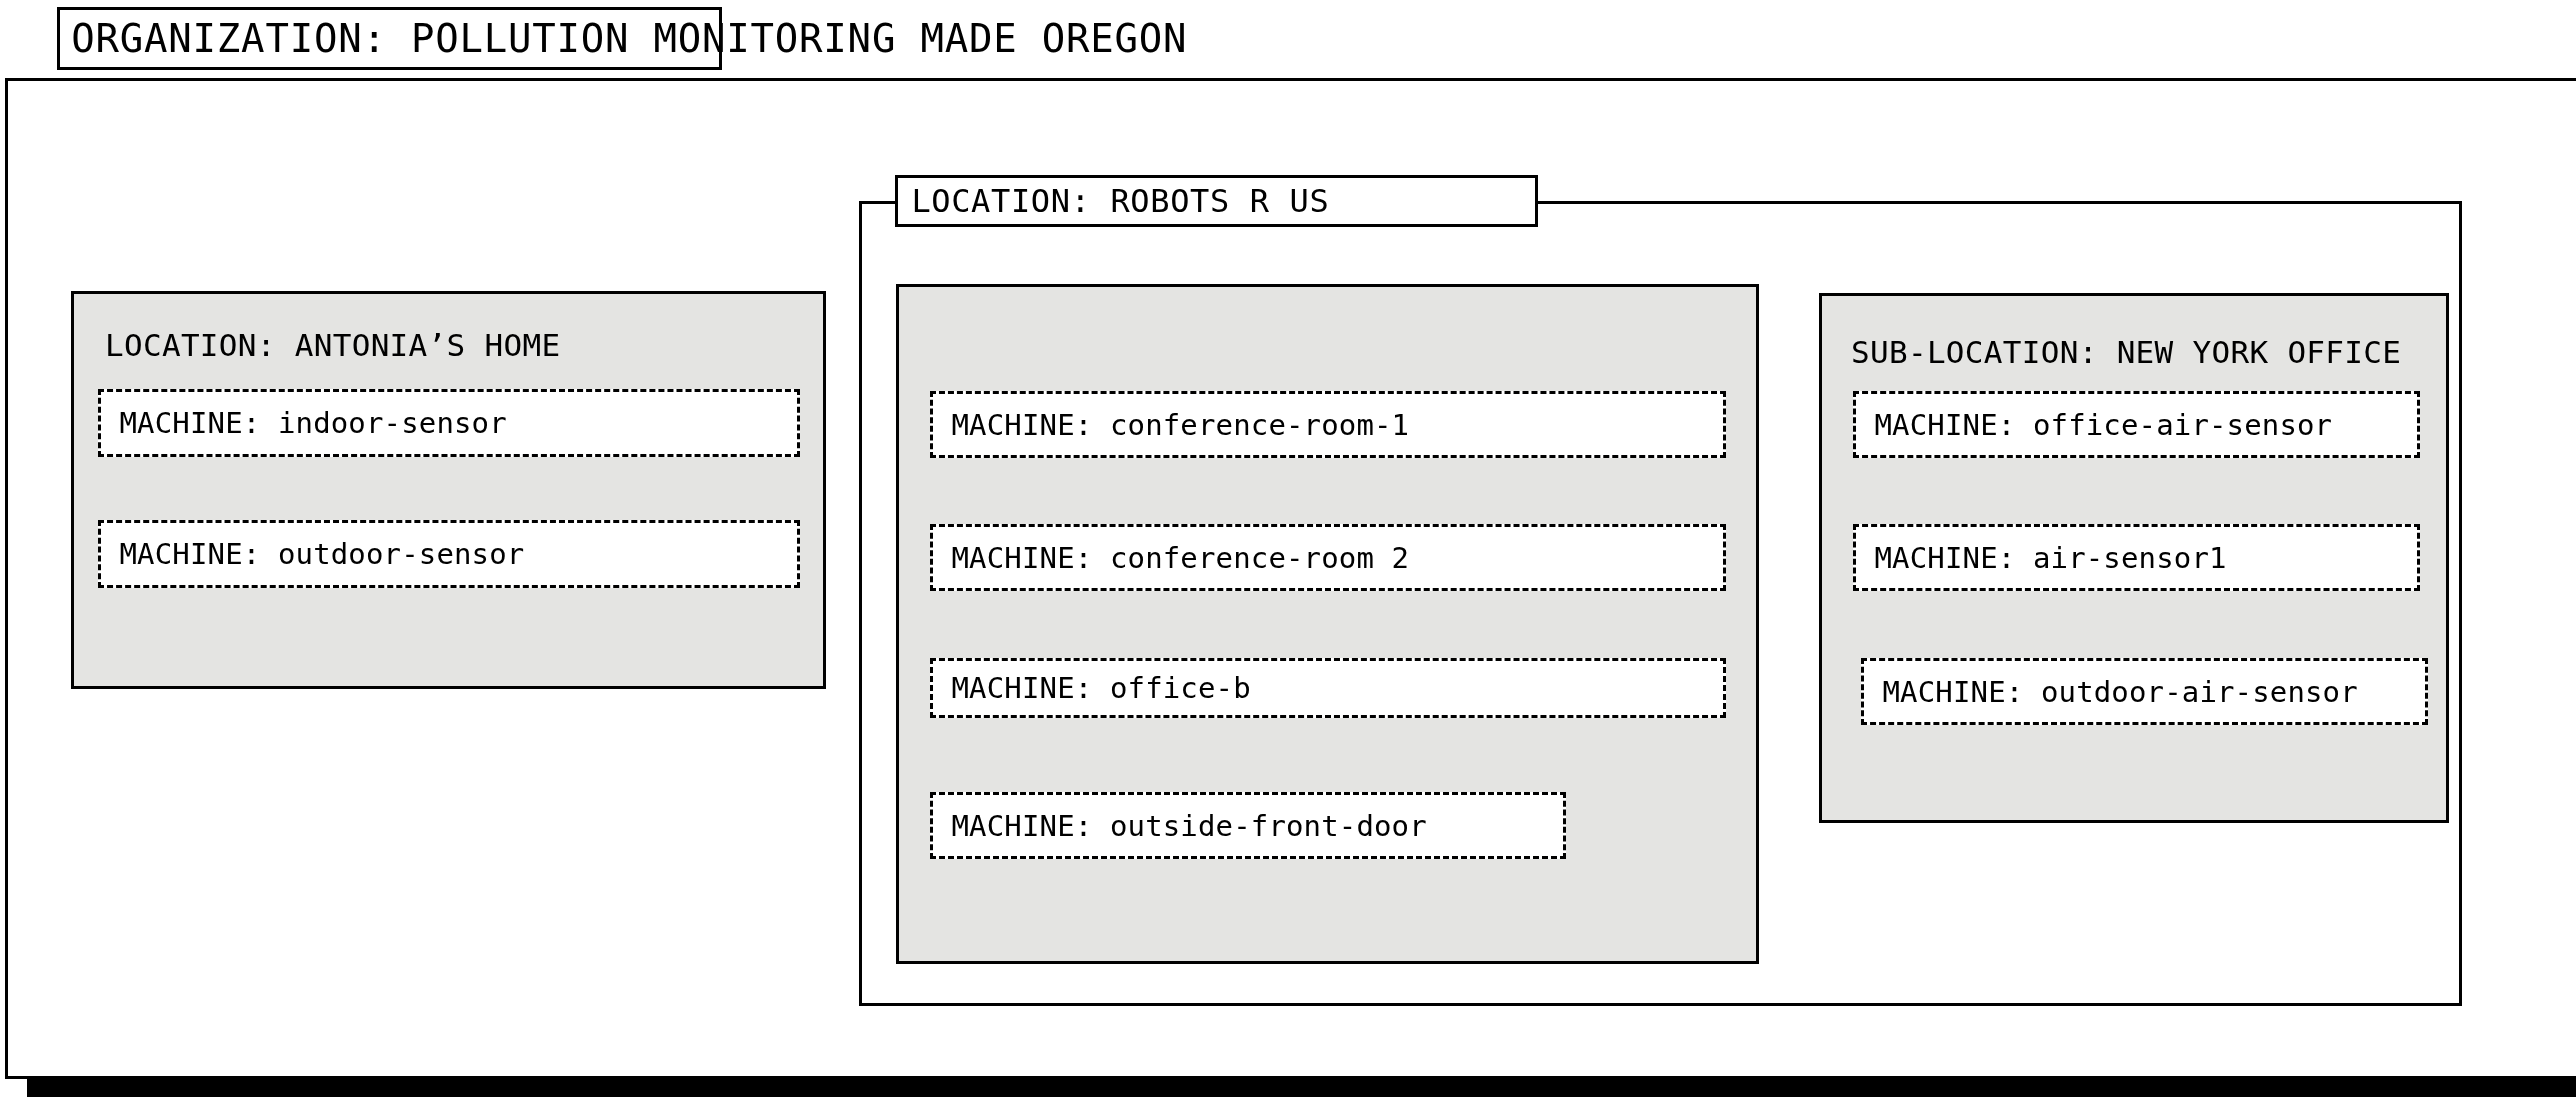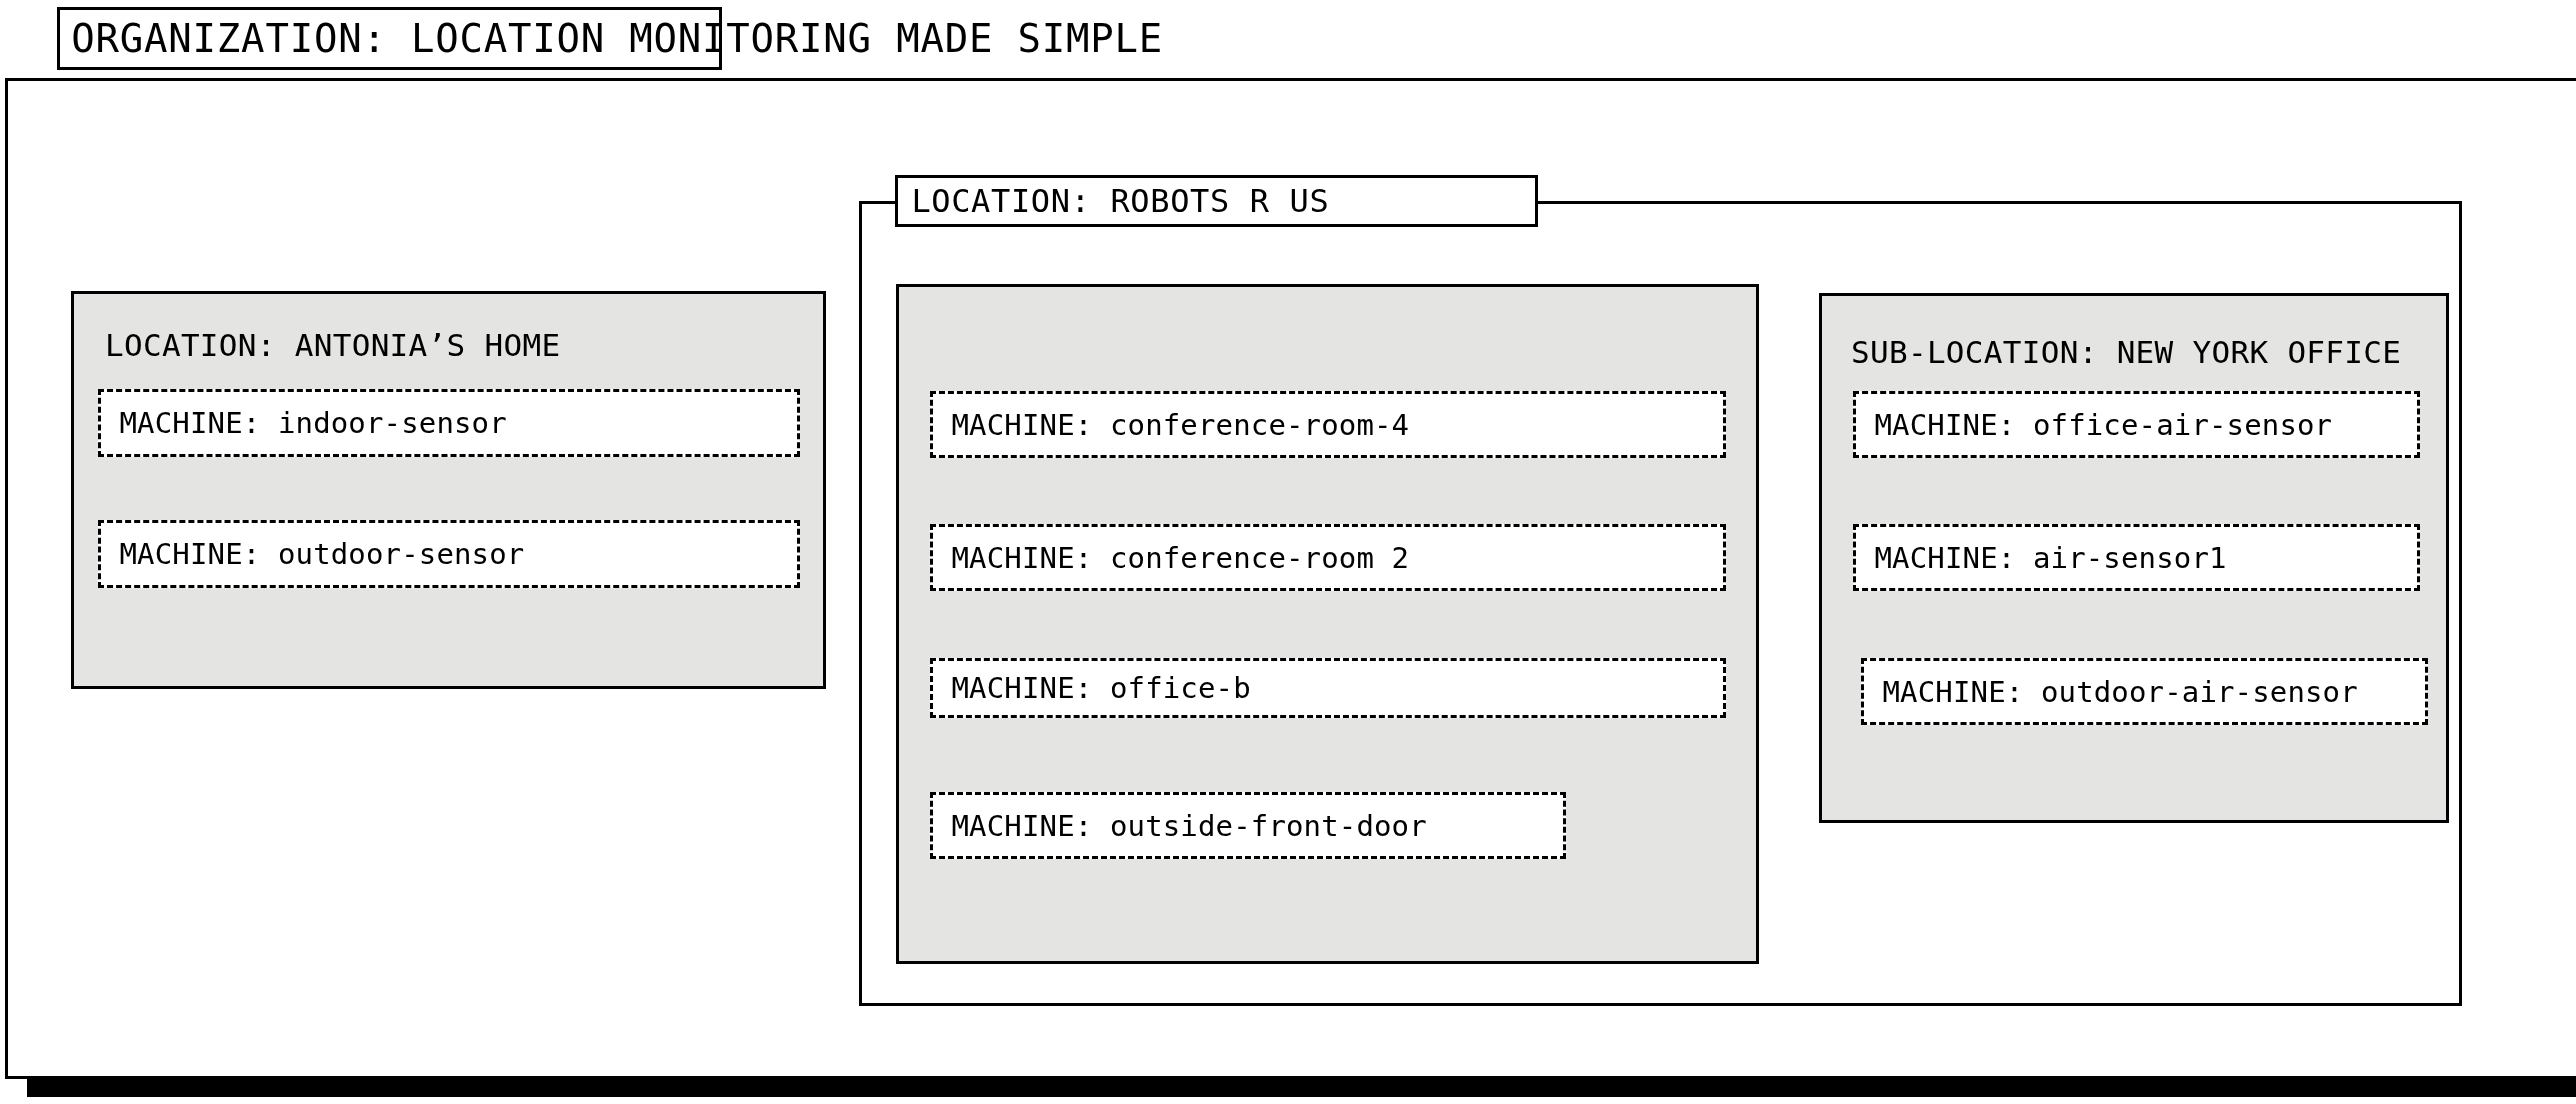--- a/index.html
+++ b/index.html
@@ -154,21 +154,21 @@
 </head>
 <body>
 
 <div class="canvas">
 
   <div class="org-shadow" style="left:27px; top:1076px; width:2824px; height:20.6px;"></div>
 
   <div class="org-frame"></div>
 
   <div class="label-box org-label">
-    <span class="label-text">ORGANIZATION: LOCATION MONITORING MADE SIMPLE</span>
+    <span class="label-text">ORGANIZATION: POLLUTION MONITORING MADE OREGON</span>
   </div>
 
   <div class="group-box box-antonia"></div>
   <div class="group-title" style="left:105px; top:116px; transform:translateY(211px);">LOCATION: ANTONIA’S HOME</div>
 
   <div class="machine-box" style="left:98px; top:389px; width:702px; height:68px;">
     <span class="machine-label">MACHINE: indoor-sensor</span>
   </div>
 
   <div class="machine-box" style="left:98px; top:520px; width:702px; height:68px;">
@@ -177,21 +177,21 @@
 
   <div class="loc-frame"></div>
 
   <div class="label-box loc-label">
     <span class="label-text">LOCATION: ROBOTS R US</span>
   </div>
 
   <div class="group-box box-oregon"></div>
 
   <div class="machine-box" style="left:930px; top:391px; width:796px; height:67px;">
-    <span class="machine-label">MACHINE: conference-room-4</span>
+    <span class="machine-label">MACHINE: conference-room-1</span>
   </div>
 
   <div class="machine-box" style="left:930px; top:524px; width:796px; height:67px;">
     <span class="machine-label">MACHINE: conference-room 2</span>
   </div>
 
   <div class="machine-box" style="left:930px; top:658px; width:796px; height:60px;align-items:center;">
     <span class="machine-label">MACHINE: office-b</span>
   </div>
 

